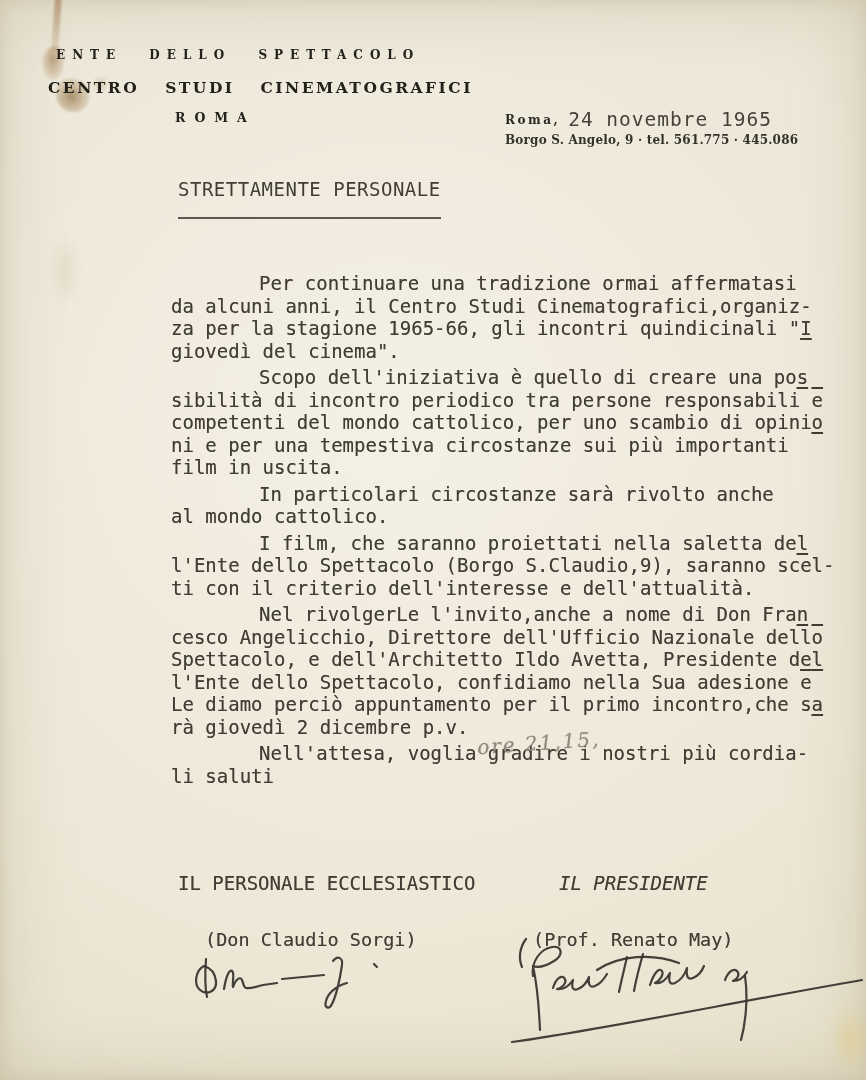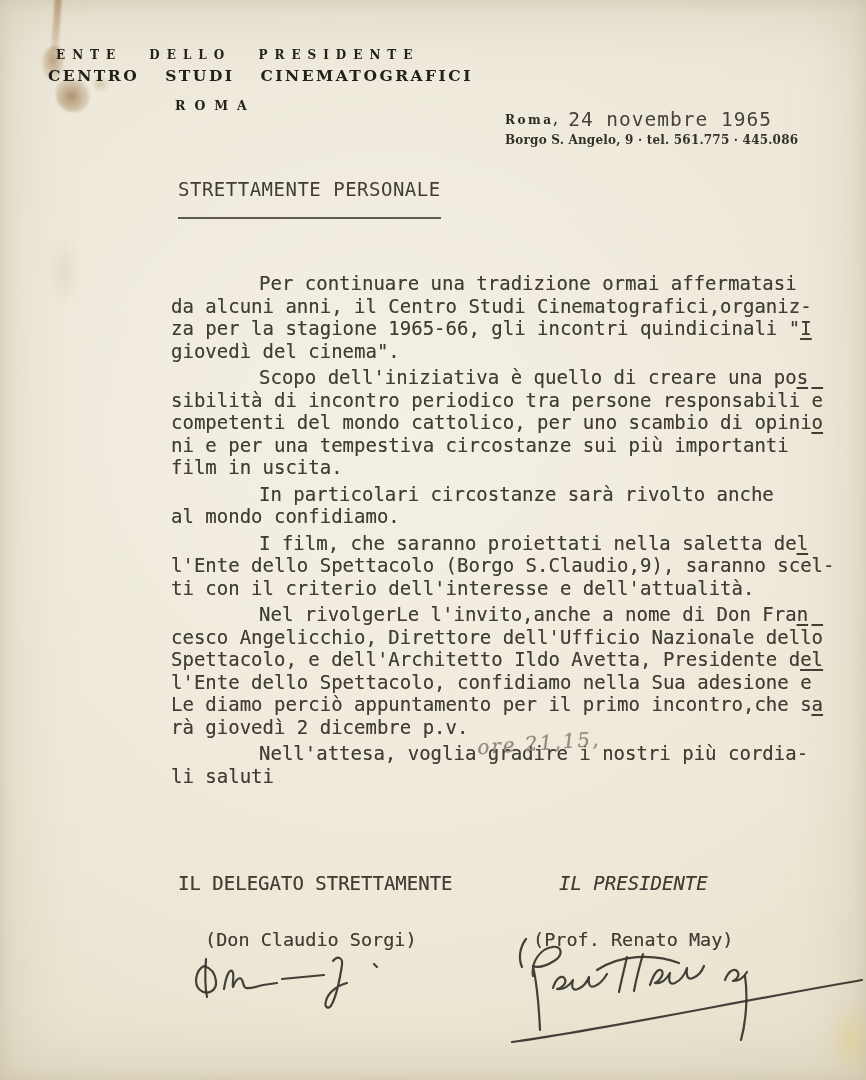--- a/index.html
+++ b/index.html
@@ -33,21 +33,21 @@
     background:radial-gradient(ellipse, rgba(176,150,96,.18), transparent 70%);
     border-radius:50%;filter:blur(4px);}
   .stain-edge{right:-8px;bottom:6px;width:46px;height:70px;
     background:radial-gradient(ellipse, rgba(222,196,96,.35), transparent 70%);
     border-radius:50%;filter:blur(5px);}
   
   .letterhead{position:absolute;left:56px;top:48px;color:#23211c;
     font-family:"DejaVu Serif", serif;font-weight:bold;}
   .lh-line1{font-size:12px;letter-spacing:7px;word-spacing:16px;
     transform:scaleY(1.05);}
-  .lh-line2{font-size:15.5px;letter-spacing:2.5px;word-spacing:18px;margin:4px 0 0 -8px;}
+  .lh-line2{font-size:15.5px;letter-spacing:2.5px;word-spacing:18px;margin:16px 0 0 -8px;}
   .lh-city{font-size:12.5px;letter-spacing:9px;margin:13px 0 0 119px;}
   
   .dateline{position:absolute;left:505px;top:108px;white-space:nowrap;}
   .date-place{font-family:"DejaVu Serif", serif;font-weight:bold;font-size:12px;
     letter-spacing:2.5px;color:#2c2a24;vertical-align:2px;}
   .date-value{font-size:19.5px;letter-spacing:1px;color:#46423a;margin-left:8px;}
   .date-address{font-family:"DejaVu Serif", serif;font-weight:bold;font-size:12px;
     letter-spacing:.2px;color:#35322b;margin-top:2px;}
   
   .subject{position:absolute;left:178px;top:178px;font-size:19px;letter-spacing:.5px;
@@ -84,21 +84,21 @@
 <div class="page">
 
   <div class="stain stain-streak"></div>
   <div class="stain stain-blob-a"></div>
   <div class="stain stain-blob-b"></div>
   <div class="stain stain-blob-c"></div>
   <div class="stain stain-smudge"></div>
   <div class="stain stain-edge"></div>
 
   <div class="letterhead">
-    <div class="lh-line1">ENTE DELLO PRESIDENTE</div>
+    <div class="lh-line1">ENTE DELLO SPETTACOLO</div>
     <div class="lh-line2">CENTRO STUDI CINEMATOGRAFICI</div>
     <div class="lh-city">ROMA</div>
   </div>
 
   <div class="dateline">
     <span class="date-place">Roma,</span><span class="date-value">24 novembre 1965</span>
     <div class="date-address">Borgo S. Angelo, 9 · tel. 561.775 · 445.086</div>
   </div>
 
   <div class="subject">STRETTAMENTE PERSONALE</div>
@@ -112,21 +112,21 @@
       </div>
       <div class="para">
         <div class="line first">Scopo dell'iniziativa è quello di creare una po<span class="ul">s</span></div>
         <div class="line">sibilità di incontro periodico tra persone responsabili <span class="ol">e</span></div>
         <div class="line">competenti del mondo cattolico, per uno scambio di opini<span class="ul">o</span></div>
         <div class="line">ni e per una tempestiva circostanze sui più importanti</div>
         <div class="line">film in uscita.</div>
       </div>
       <div class="para">
         <div class="line first">In particolari circostanze sarà rivolto anche</div>
-        <div class="line">al mondo confidiamo.</div>
+        <div class="line">al mondo cattolico.</div>
       </div>
       <div class="para">
         <div class="line first">I film, che saranno proiettati nella saletta de<span class="ul">l</span></div>
         <div class="line">l'Ente dello Spettacolo (Borgo S.Claudio,9), saranno scel-</div>
         <div class="line">ti con il criterio dell'interesse e dell'attualità.</div>
       </div>
       <div class="para">
         <div class="line first">Nel rivolgerLe l'invito,anche a nome di Don Fra<span class="ul">n</span></div>
         <div class="line">cesco Angelicchio, Direttore dell'Ufficio Nazionale dell<span class="ol">o</span></div>
         <div class="line">Spettacolo, e dell'Architetto Ildo Avetta, Presidente de<span class="ul">l</span></div>
@@ -135,21 +135,21 @@
         <div class="line">rà giovedì 2 dicembre p.v.</div>
       </div>
       <div class="para">
         <div class="line first">Nell'attesa, voglia gradire i nostri più cordia-</div>
         <div class="line">li saluti</div>
       </div>
     </div>
 
   <div class="annotation">ore 21,15,</div>
 
-  <div class="sig-title left">IL DELEGATO STRETTAMENTE</div>
+  <div class="sig-title left">IL PERSONALE ECCLESIASTICO</div>
   <div class="sig-title right">IL PRESIDENTE</div>
   <div class="sig-name left">(Don Claudio Sorgi)</div>
   <div class="sig-name right">(Prof. Renato May)</div>
 
   <svg class="sig sig-left-svg" width="195" height="65" viewBox="0 0 195 65">
     <path d="M14,14 c-8,4 -11,18 -4,24 c7,6 17,1 16,-9 c-1,-8 -5,-13 -12,-15"></path>
     <path d="M16,7 c-1,14 -1,29 1,38"></path>
     <path d="M34,37 c2,-12 5,-20 8,-18 c3,2 0,12 1,16 c3,-8 7,-11 9,-7 c2,4 1,7 4,8 c5,1 12,-2 17,-3 l14,-2"></path>
     <path d="M92,27 l42,-4"></path>
     <path d="M143,9 c5,-6 10,-3 9,4 c-2,13 -5,29 -10,39 c-3,6 -8,4 -6,-3 c2,-8 10,-15 21,-18"></path>

